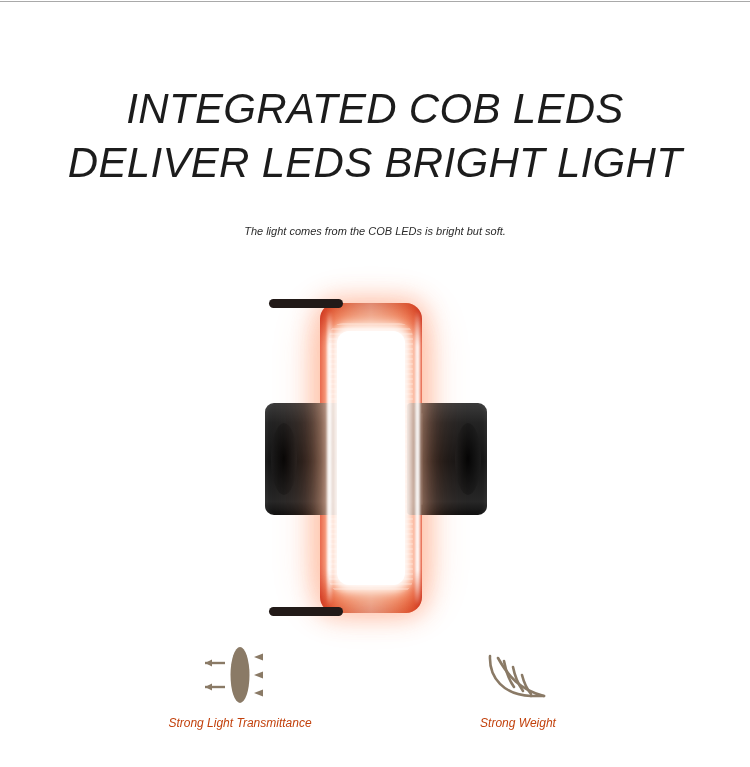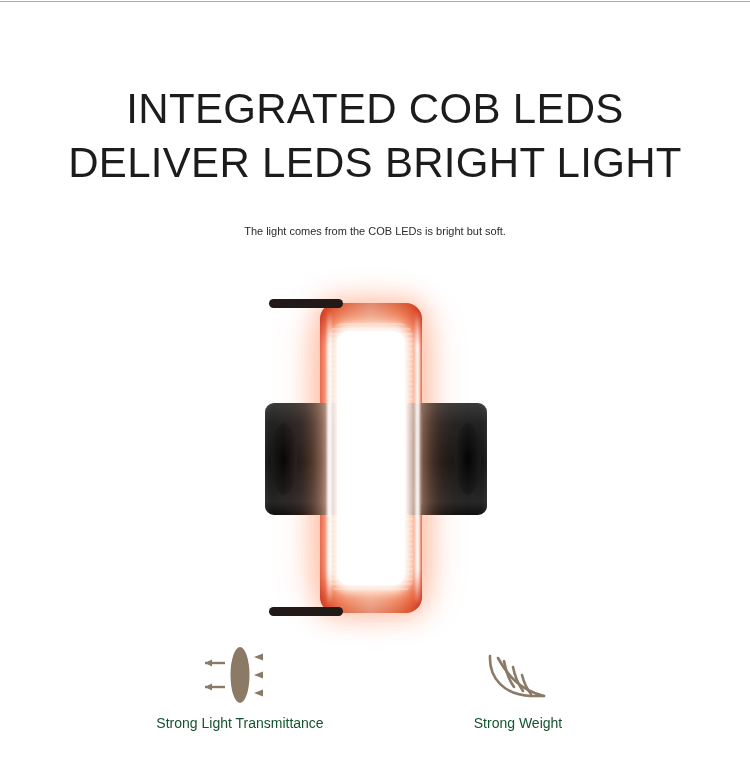--- a/index.html
+++ b/index.html
@@ -10,20 +10,21 @@
     background: #ffffff;
     font-family: "Liberation Sans", "DejaVu Sans", sans-serif;
     overflow: hidden;
   }
 
   #page {
     position: relative;
     width: 707px;
     height: 767px;
     background: #ffffff;
+    font-style: italic;
   }
 
   
   .top-rule {
     position: absolute;
     top: 1px; left: 0;
     width: 750px; height: 1px;
     background: #9a9a9a;
     opacity: .85;
   }
@@ -206,22 +207,22 @@
   .feature.f1 { left: 110px; }
   .feature.f2 { left: 388px; }
 
   .feature .icon-wrap {
     height: 78px;
     display: flex;
     align-items: center;
     justify-content: center;
   }
   .feature .label {
-    color: #14532d;
-    font-size: 14px;
+    color: #c2410c;
+    font-size: 12px;
     line-height: 18px;
     font-weight: 400;
     white-space: nowrap;
   }
 </style>
 </head>
 <body>
 
 <div id="page">
 

